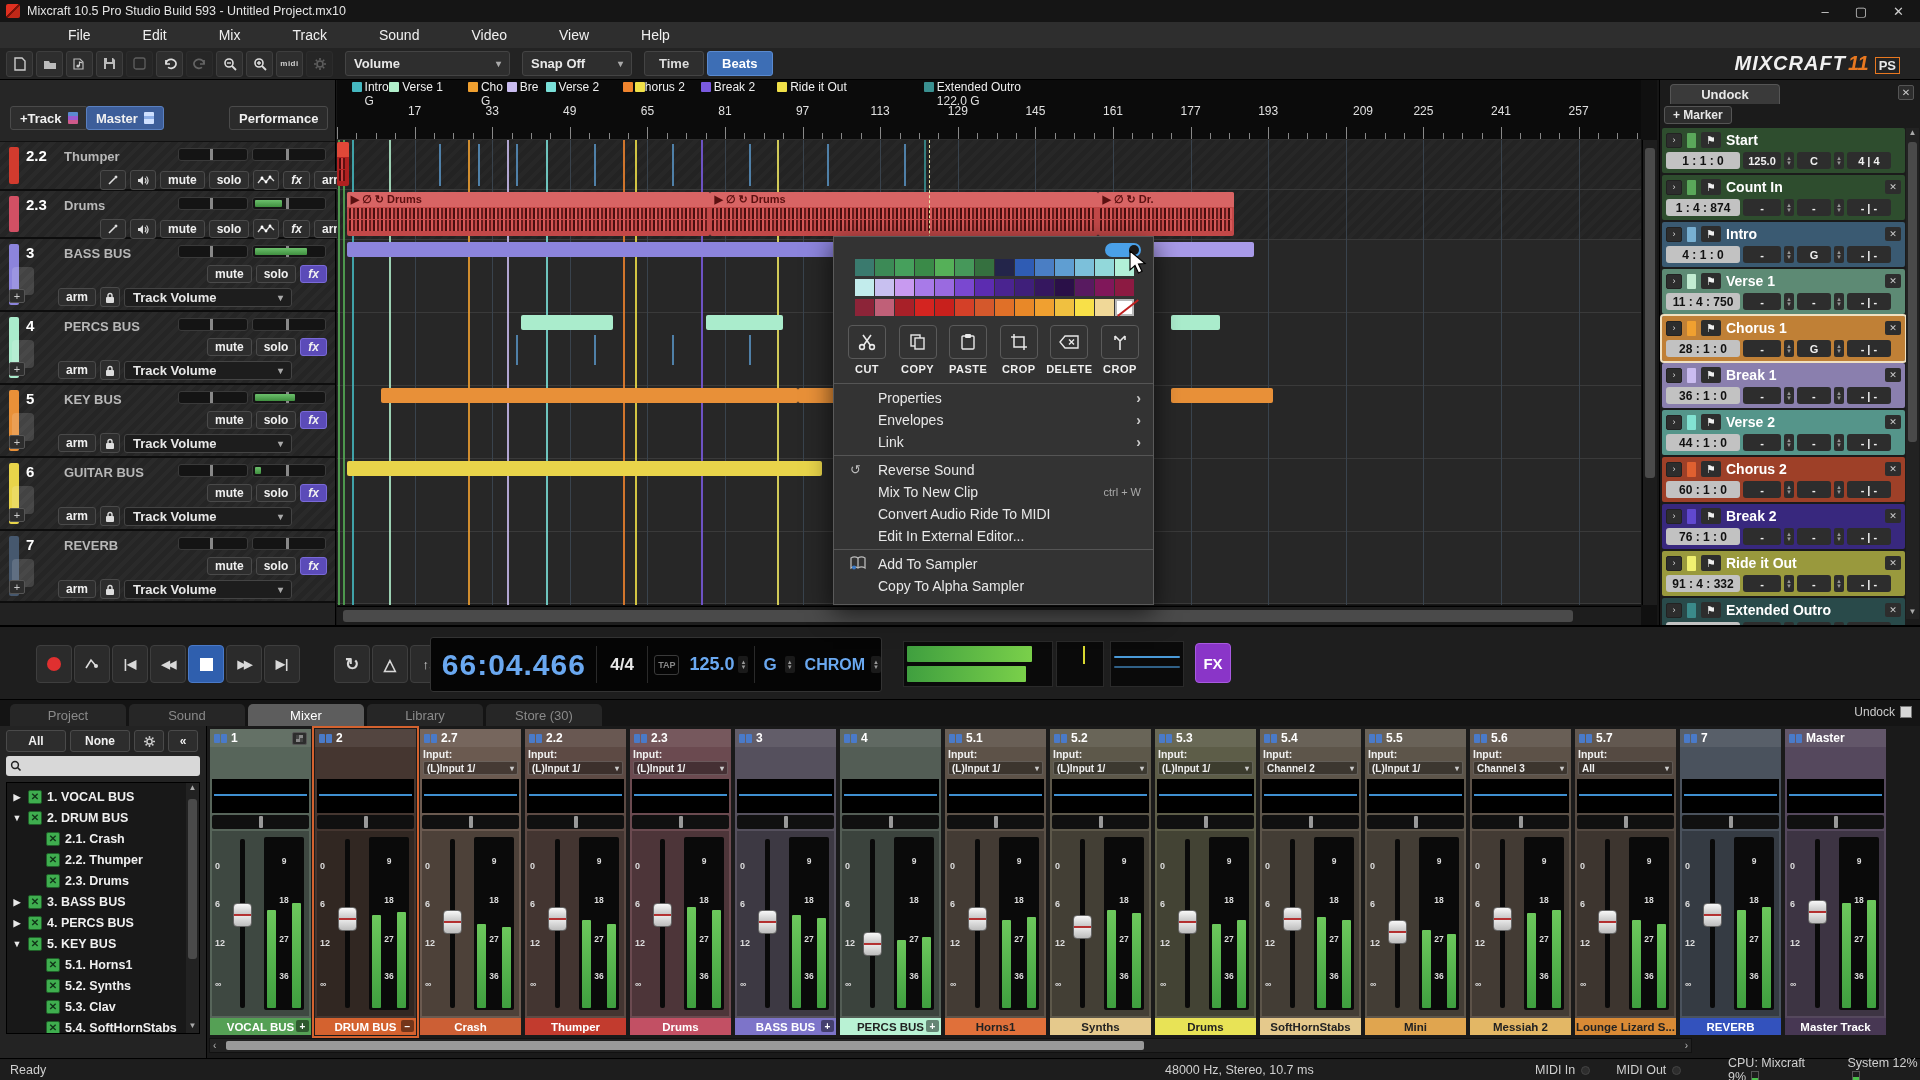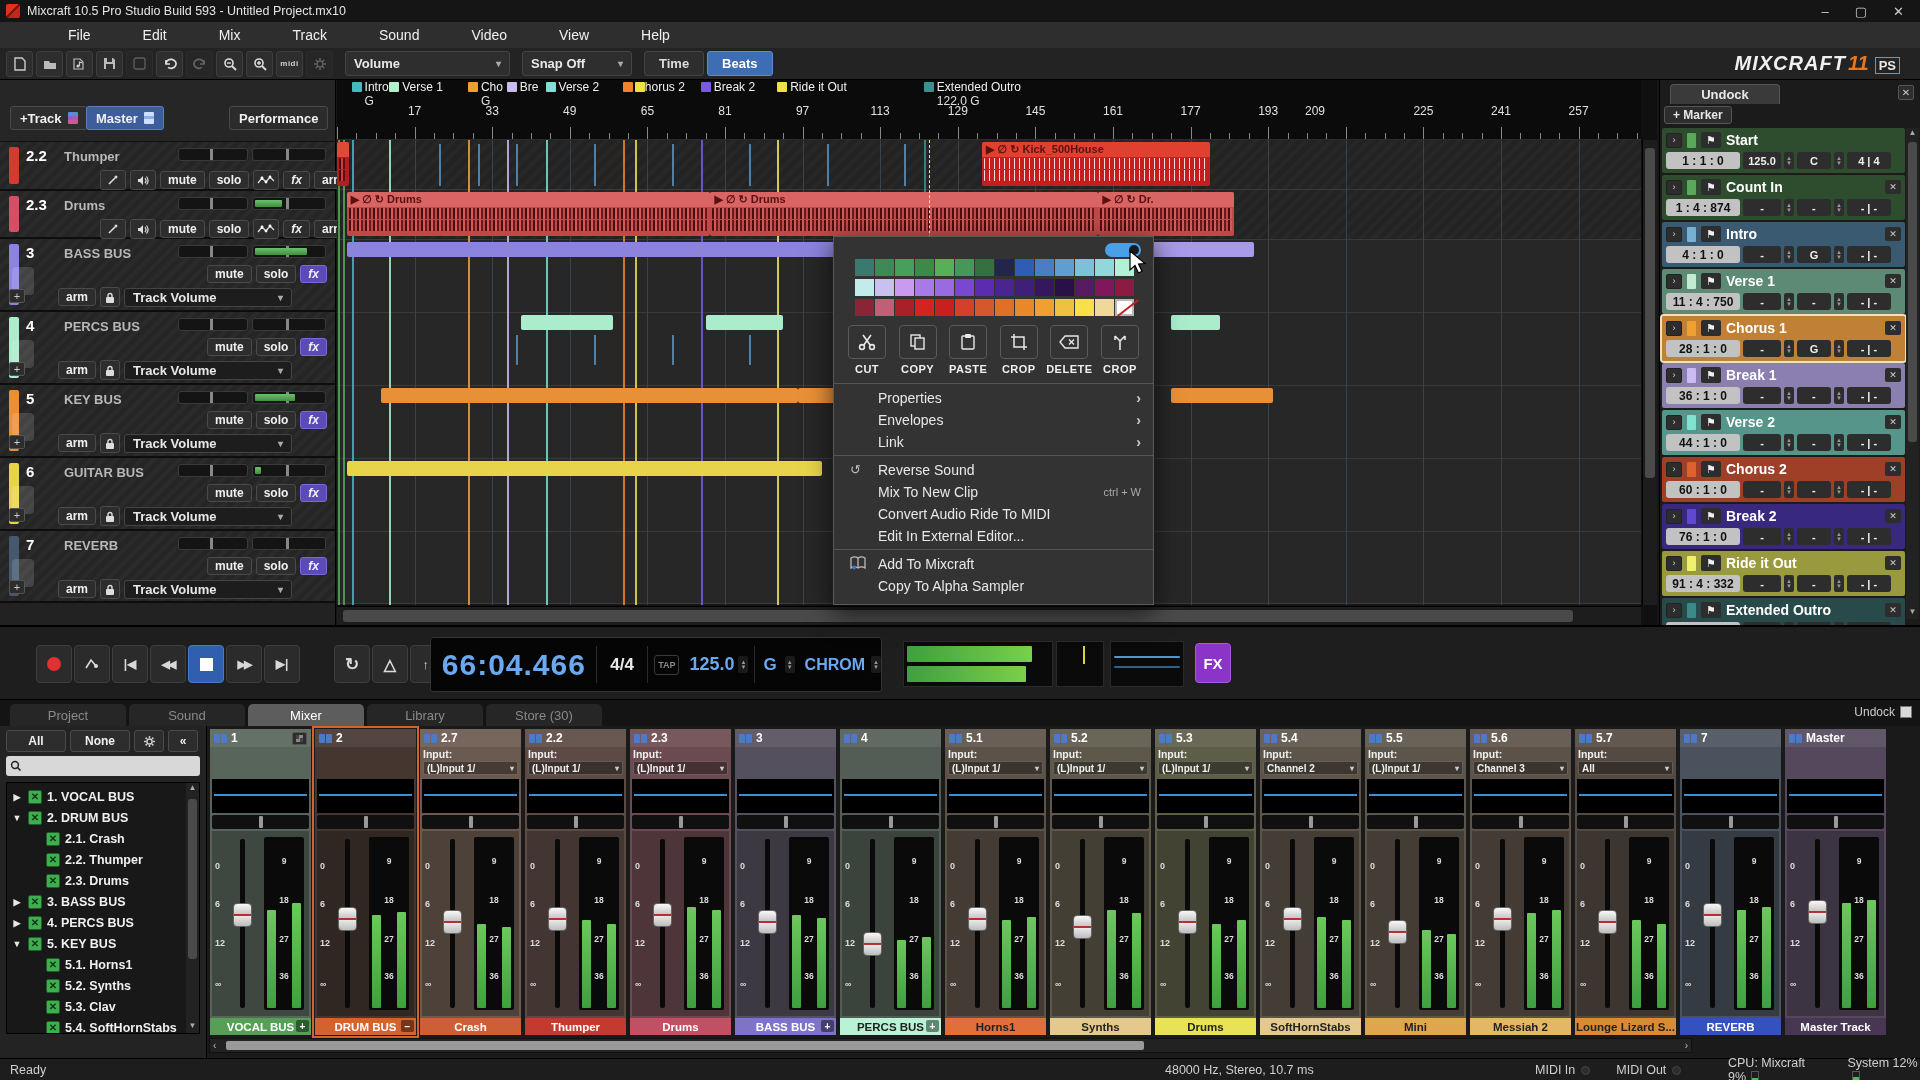--- a/index.html
+++ b/index.html
@@ -672,21 +672,21 @@
         <span class="rnum" style="left: 232.8px;">49</span>
         <span class="rnum" style="left: 310.4px;">65</span>
         <span class="rnum" style="left: 388px;">81</span>
         <span class="rnum" style="left: 465.6px;">97</span>
         <span class="rnum" style="left: 543.2px;">113</span>
         <span class="rnum" style="left: 620.8px;">129</span>
         <span class="rnum" style="left: 698.4px;">145</span>
         <span class="rnum" style="left: 776px;">161</span>
         <span class="rnum" style="left: 853.6px;">177</span>
         <span class="rnum" style="left: 931.2px;">193</span>
-        <span class="rnum" style="left: 978px;">209</span>
+        <span class="rnum" style="left: 1026px;">209</span>
         <span class="rnum" style="left: 1086.4px;">225</span>
         <span class="rnum" style="left: 1164px;">241</span>
         <span class="rnum" style="left: 1241.6px;">257</span>
         <div class="flag" style="left: 14.55px;">
           <span class="fr" style="background: rgb(69, 184, 192);"></span>
           <span class="ft">Intro</span>
           <span class="fs">G</span>
         </div>
         <div class="flag" style="left: 52.1375px;">
           <span class="fr" style="background: rgb(178, 240, 204);"></span>
@@ -780,25 +780,20 @@
         <div class="btick" style="left: 567.45px; top: 4px; height: 42px;"></div>
         <div class="btick" style="left: 179.45px; top: 195px; height: 30px;"></div>
         <div class="btick" style="left: 257.05px; top: 195px; height: 30px;"></div>
         <div class="btick" style="left: 334.65px; top: 195px; height: 30px;"></div>
         <div class="btick" style="left: 412.25px; top: 195px; height: 30px;"></div>
         <div class="clip" style="left: 0px; width: 12.125px; top: 2px; height: 44px; background: rgb(176, 32, 32);">
           <div class="chead" style="background: rgb(224, 72, 56); color: rgb(90, 16, 16);"></div>
           <div class="wband" style="background: repeating-linear-gradient(90deg, rgba(60, 8, 8, 0.9) 0px, rgba(60, 8, 8, 0.9) 2px, rgba(255, 120, 120, 0.35) 2px, rgba(255, 120, 120, 0.35) 4px, rgba(60, 8, 8, 0.7) 4px, rgba(60, 8, 8, 0.7) 6px, transparent 6px, transparent 8px);"></div>
           <div class="wband" style="background: repeating-linear-gradient(90deg, rgba(60, 8, 8, 0.9) 0px, rgba(60, 8, 8, 0.9) 2px, rgba(255, 120, 120, 0.35) 2px, rgba(255, 120, 120, 0.35) 4px, rgba(60, 8, 8, 0.7) 4px, rgba(60, 8, 8, 0.7) 6px, transparent 6px, transparent 8px);"></div>
         </div>
-        <div class="clip" style="left: 645.05px; width: 227.95px; top: 2px; height: 44px; background: rgb(196, 30, 30);">
-          <div class="chead" style="background: rgb(224, 64, 48); color: rgb(90, 16, 16);">▶ ∅ ↻  Kick_500House</div>
-          <div class="wband" style="background: repeating-linear-gradient(90deg, rgba(255, 255, 255, 0.85) 0px, rgba(255, 255, 255, 0.85) 1px, transparent 1px, transparent 5px);"></div>
-          <div class="wband" style="background: repeating-linear-gradient(90deg, rgba(255, 255, 255, 0.85) 0px, rgba(255, 255, 255, 0.85) 1px, transparent 1px, transparent 5px);"></div>
-        </div>
         <div class="clip" style="left: 9.7px; width: 363.75px; top: 52px; height: 44px; background: rgb(194, 72, 72);">
           <div class="chead" style="background: rgb(216, 100, 100); color: rgb(90, 16, 16);">▶ ∅ ↻  Drums</div>
           <div class="wband" style="background: repeating-linear-gradient(90deg, rgba(60, 8, 8, 0.9) 0px, rgba(60, 8, 8, 0.9) 2px, rgba(255, 120, 120, 0.35) 2px, rgba(255, 120, 120, 0.35) 4px, rgba(60, 8, 8, 0.7) 4px, rgba(60, 8, 8, 0.7) 6px, transparent 6px, transparent 8px);"></div>
           <div class="wband" style="background: repeating-linear-gradient(90deg, rgba(60, 8, 8, 0.9) 0px, rgba(60, 8, 8, 0.9) 2px, rgba(255, 120, 120, 0.35) 2px, rgba(255, 120, 120, 0.35) 4px, rgba(60, 8, 8, 0.7) 4px, rgba(60, 8, 8, 0.7) 6px, transparent 6px, transparent 8px);"></div>
         </div>
         <div class="clip" style="left: 373.45px; width: 388px; top: 52px; height: 44px; background: rgb(194, 72, 72);">
           <div class="chead" style="background: rgb(216, 100, 100); color: rgb(90, 16, 16);">▶ ∅ ↻  Drums</div>
           <div class="wband" style="background: repeating-linear-gradient(90deg, rgba(60, 8, 8, 0.9) 0px, rgba(60, 8, 8, 0.9) 2px, rgba(255, 120, 120, 0.35) 2px, rgba(255, 120, 120, 0.35) 4px, rgba(60, 8, 8, 0.7) 4px, rgba(60, 8, 8, 0.7) 6px, transparent 6px, transparent 8px);"></div>
           <div class="wband" style="background: repeating-linear-gradient(90deg, rgba(60, 8, 8, 0.9) 0px, rgba(60, 8, 8, 0.9) 2px, rgba(255, 120, 120, 0.35) 2px, rgba(255, 120, 120, 0.35) 4px, rgba(60, 8, 8, 0.7) 4px, rgba(60, 8, 8, 0.7) 6px, transparent 6px, transparent 8px);"></div>
         </div>
@@ -1186,21 +1181,21 @@
       </div>
     <div class="cmsep" style="top:312px;"></div>
     <div class="cmitems" style="top:316px;">
 
     <div class="cmi">
           <span class="lic"><svg width="16" height="14">
               <path d="M8 2C6 .8 3 .8 1 2v10c2-1.2 5-1.2 7 0 2-1.2 5-1.2 7 0V2c-2-1.2-5-1.2-7 0z" fill="none" stroke="#bbb" stroke-width="1.3"></path>
               <path d="M8 2v10" stroke="#bbb" stroke-width="1.3"></path>
               <circle cx="4" cy="11.5" r="2" fill="#3a7ac8"></circle>
             </svg></span>
-          <span>Add To Mixcraft</span>
+          <span>Add To Sampler</span>
         </div>
         <div class="cmi">
           <span class="lic"></span>
           <span>Copy To Alpha Sampler</span>
         </div>
       </div>
   </div>
 
   <svg class="cursor" style="left:1128px;top:170px;" width="22" height="26">
     <path d="M2 1 L2 20 L7 15.5 L10.5 23 L14 21.3 L10.5 14 L17 13.5 Z" fill="#fff" stroke="#000" stroke-width="1.2"></path>

